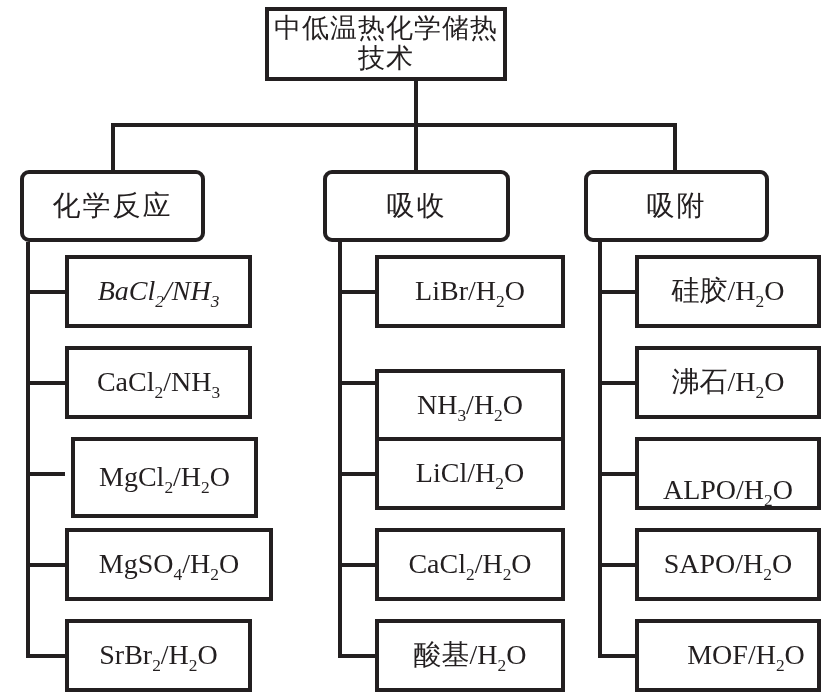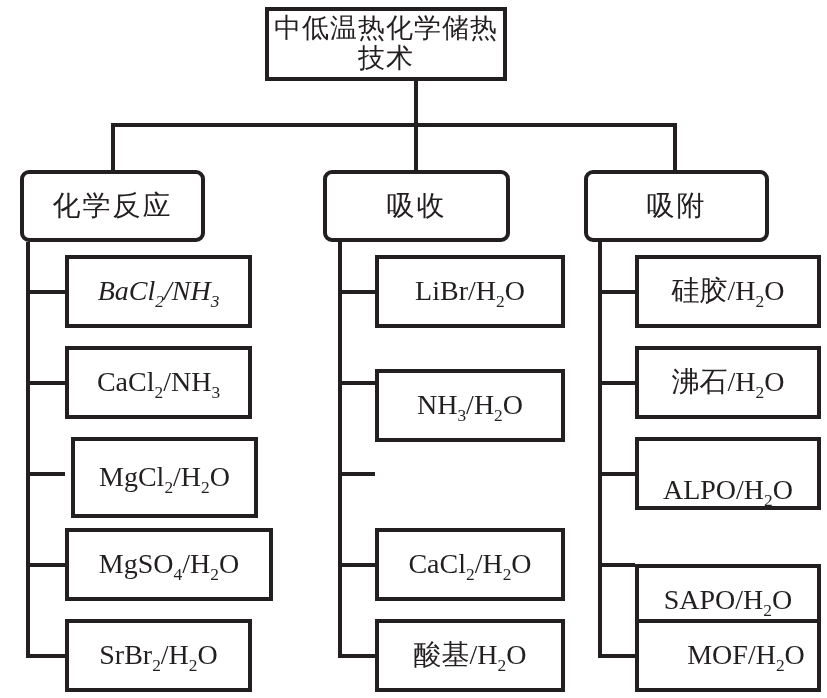--- a/index.html
+++ b/index.html
@@ -93,36 +93,39 @@
   <div class="box child-box" style="left:65px; top:619px; width:187px; height:73px;">
     <span>SrBr<sub>2</sub>/H<sub>2</sub>O</span>
   </div>
 
   <div class="box child-box" style="left:375px; top:255px; width:190px; height:73px;">
     <span>LiBr/H<sub>2</sub>O</span>
   </div>
   <div class="box child-box" style="left:375px; top:346px; width:190px; height:73px;margin-top:23px;">
     <span>NH<sub>3</sub>/H<sub>2</sub>O</span>
   </div>
+  <div class="box child-box" style="left:375px; top:437px; width:190px; height:73px;">
+    <span>LiCl/H<sub>2</sub>O</span>
+  </div>
   <div class="box child-box" style="left:375px; top:528px; width:190px; height:73px;">
     <span>CaCl<sub>2</sub>/H<sub>2</sub>O</span>
   </div>
   <div class="box child-box" style="left:375px; top:619px; width:190px; height:73px;">
     <span>酸基/H<sub>2</sub>O</span>
   </div>
 
   <div class="box child-box" style="left:635px; top:255px; width:186px; height:73px;">
     <span>硅胶/H<sub>2</sub>O</span>
   </div>
   <div class="box child-box" style="left:635px; top:346px; width:186px; height:73px;">
     <span>沸石/H<sub>2</sub>O</span>
   </div>
   <div class="box child-box" style="left:635px; top:437px; width:186px; height:73px;align-items:flex-end;">
     <span>ALPO/H<sub>2</sub>O</span>
   </div>
-  <div class="box child-box" style="left:635px; top:528px; width:186px; height:73px;margin-top:36px;">
+  <div class="box child-box" style="left:635px; top:528px; width:186px; height:73px;">
     <span>SAPO/H<sub>2</sub>O</span>
   </div>
   <div class="box child-box" style="left:635px; top:619px; width:186px; height:73px;padding-left:36px;">
     <span>MOF/H<sub>2</sub>O</span>
   </div>
 
 </div>
 
 </body></html>

